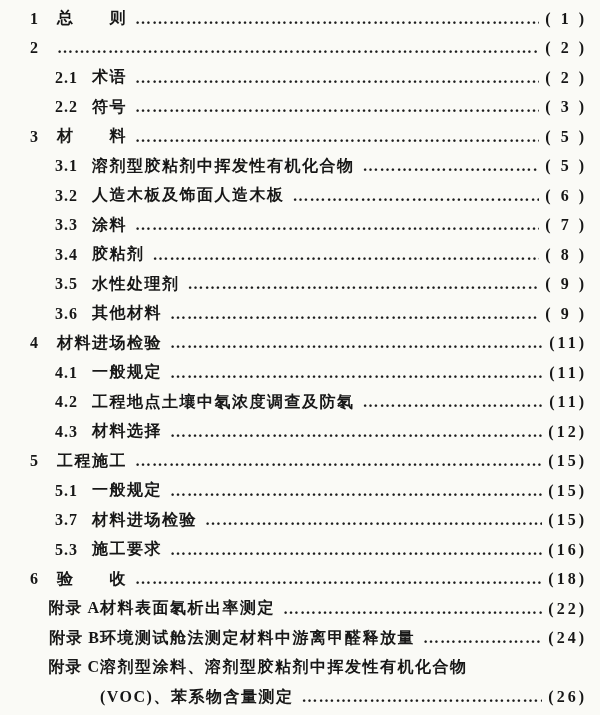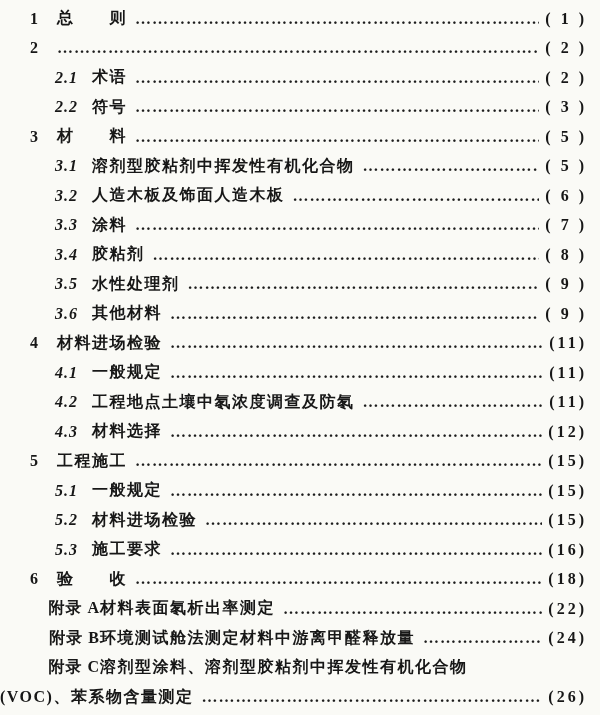--- a/index.html
+++ b/index.html
@@ -49,24 +49,24 @@
   .page-num {
     font-size: 16px;
     letter-spacing: 3px;
     white-space: pre;
     flex: 0 0 auto;
   }
   
   .indent-chapter       { padding-left: 30px; }
   .indent-chapter .num  { width: 27px; }
   .indent-section       { padding-left: 55px; }
-  .indent-section .num  { width: 37px; font-style: italic; }
+  .indent-section .num  { width: 37px; }
   .indent-appendix      { padding-left: 30px; }
   .indent-appendix .num { width: 70px; text-align: right; }
-  .indent-appendix-cont { }
+  .indent-appendix-cont { padding-left: 100px; }
 </style>
 </head>
 <body>
 
 <div class="doc-page">
   <div class="toc">
       <div class="row indent-chapter">
     <span class="num">1</span>
     <span class="title">总　　则</span>
     <span class="leader">………………………………………………………………………………………………………………………………………………………………</span>
@@ -161,21 +161,21 @@
     <span class="leader">………………………………………………………………………………………………………………………………………………………………</span>
     <span class="page-num">(15)</span>
   </div>
       <div class="row indent-section">
     <span class="num">5.1</span>
     <span class="title">一般规定</span>
     <span class="leader">………………………………………………………………………………………………………………………………………………………………</span>
     <span class="page-num">(15)</span>
   </div>
       <div class="row indent-section">
-    <span class="num">5.2</span>
+    <span class="num">3.7</span>
     <span class="title">材料进场检验</span>
     <span class="leader">………………………………………………………………………………………………………………………………………………………………</span>
     <span class="page-num">(15)</span>
   </div>
       <div class="row indent-section">
     <span class="num">5.3</span>
     <span class="title">施工要求</span>
     <span class="leader">………………………………………………………………………………………………………………………………………………………………</span>
     <span class="page-num">(16)</span>
   </div>

